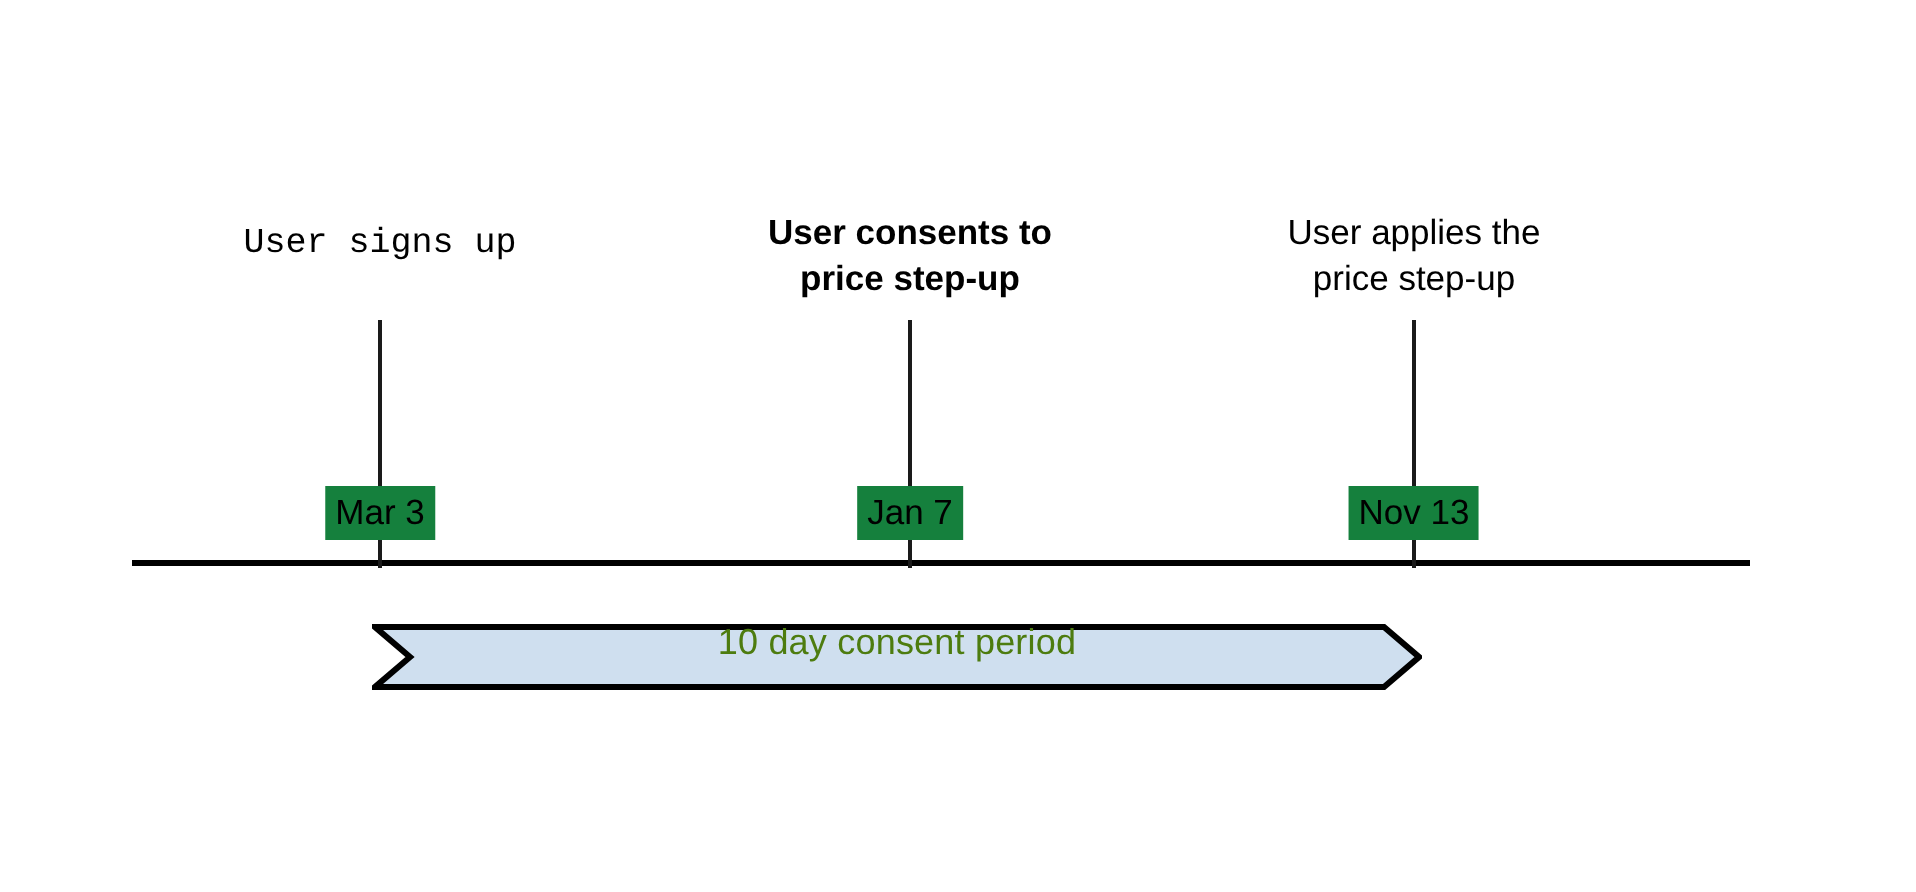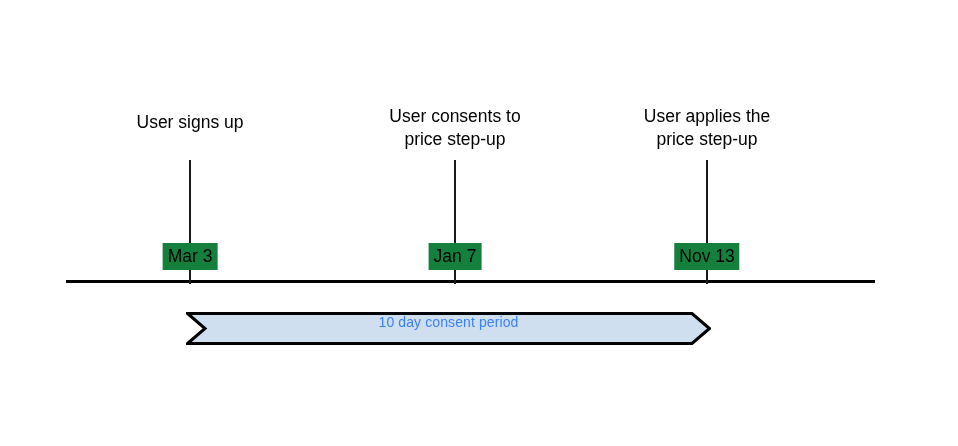--- a/index.html
+++ b/index.html
@@ -85,40 +85,40 @@
   }
   .period-banner-label {
     position: absolute;
     left: 0;
     top: 0;
     width: 525px;
     height: 19px;
     display: flex;
     align-items: center;
     justify-content: center;
-    font-size: 14px;
-    color: #3b82f6;
+    font-size: 18px;
+    color: #4d7c0f;
     letter-spacing: 0.1px;
   }
 </style>
 </head>
 <body>
 
 <div id="timeline-canvas">
 
   <div class="axis-line"></div>
 
   <div class="milestone" id="milestone-0" style="left:190px;">
-    <div class="milestone-caption" style="top:111px;">User signs up</div>
+    <div class="milestone-caption" style="top:111px;font-family:Liberation Mono, monospace;">User signs up</div>
     <div class="milestone-stem" style="top:160px; height:124px;"></div>
     <div class="milestone-date">Mar 3</div>
   </div>
 
   <div class="milestone" id="milestone-1" style="left:455px;">
-    <div class="milestone-caption" style="top:105px;">User consents to
+    <div class="milestone-caption" style="top:105px;font-weight:bold;">User consents to
 price step-up</div>
     <div class="milestone-stem" style="top:160px; height:124px;"></div>
     <div class="milestone-date">Jan 7</div>
   </div>
 
   <div class="milestone" id="milestone-2" style="left:707px;">
     <div class="milestone-caption" style="top:105px;">User applies the
 price step-up</div>
     <div class="milestone-stem" style="top:160px; height:124px;"></div>
     <div class="milestone-date">Nov 13</div>

